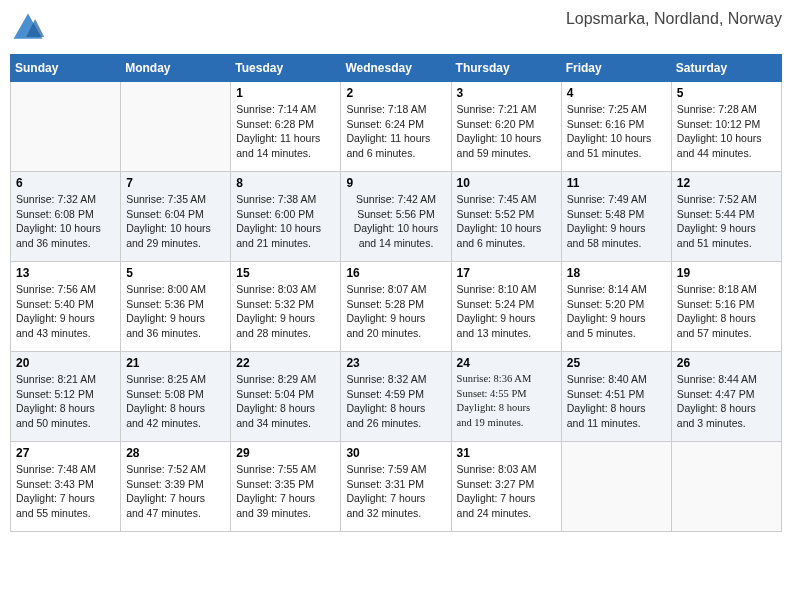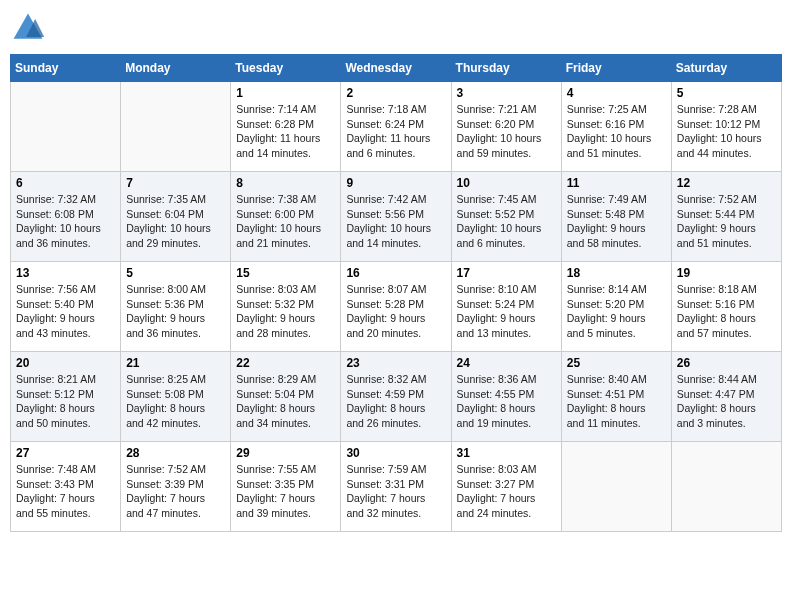--- a/index.html
+++ b/index.html
@@ -92,20 +92,21 @@
 <body>
 
 <div class="header-area">
   <div class="logo">
     <svg class="logo-icon" viewBox="0 0 40 40" xmlns="http://www.w3.org/2000/svg">
       <polygon points="20,4 36,32 4,32" fill="#2a7dc9" opacity="0.85"></polygon>
       <polygon points="28,10 38,30 18,30" fill="#1a5a9a" opacity="0.7"></polygon>
     </svg>
   </div>
   <div class="title-area">
+    <div class="location-title">Lopsmarka, Nordland, Norway</div>
   </div>
 </div>
 
 <table>
   <thead>
     <tr>
       <th>Sunday</th>
       <th>Monday</th>
       <th>Tuesday</th>
       <th>Wednesday</th>
@@ -171,21 +172,21 @@
         </td>
         <td style="background: rgb(240, 244, 248);">
           <span class="day-num">8</span>
           <div class="day-info" style="white-space: pre-line;">Sunrise: 7:38 AM
 Sunset: 6:00 PM
 Daylight: 10 hours
 and 21 minutes.</div>
         </td>
         <td style="background: rgb(240, 244, 248);">
           <span class="day-num">9</span>
-          <div class="day-info" style="white-space: pre-line;">Sunrise: 7:42 AM
+          <div class="day-info" style="white-space: pre-line; text-align: center;">Sunrise: 7:42 AM
 Sunset: 5:56 PM
 Daylight: 10 hours
 and 14 minutes.</div>
         </td>
         <td style="background: rgb(240, 244, 248); margin-top: 36px;">
           <span class="day-num">10</span>
           <div class="day-info" style="white-space: pre-line;">Sunrise: 7:45 AM
 Sunset: 5:52 PM
 Daylight: 10 hours
 and 6 minutes.</div>
@@ -280,21 +281,21 @@
         </td>
         <td style="background: rgb(240, 244, 248);">
           <span class="day-num">23</span>
           <div class="day-info" style="white-space: pre-line;">Sunrise: 8:32 AM
 Sunset: 4:59 PM
 Daylight: 8 hours
 and 26 minutes.</div>
         </td>
         <td style="background: rgb(240, 244, 248);">
           <span class="day-num">24</span>
-          <div class="day-info" style="white-space: pre-line;">Sunrise: 8:36 AM
+          <div class="day-info" style="white-space: pre-line; font-family: Liberation Serif, serif;">Sunrise: 8:36 AM
 Sunset: 4:55 PM
 Daylight: 8 hours
 and 19 minutes.</div>
         </td>
         <td style="background: rgb(240, 244, 248);">
           <span class="day-num">25</span>
           <div class="day-info" style="white-space: pre-line;">Sunrise: 8:40 AM
 Sunset: 4:51 PM
 Daylight: 8 hours
 and 11 minutes.</div>

